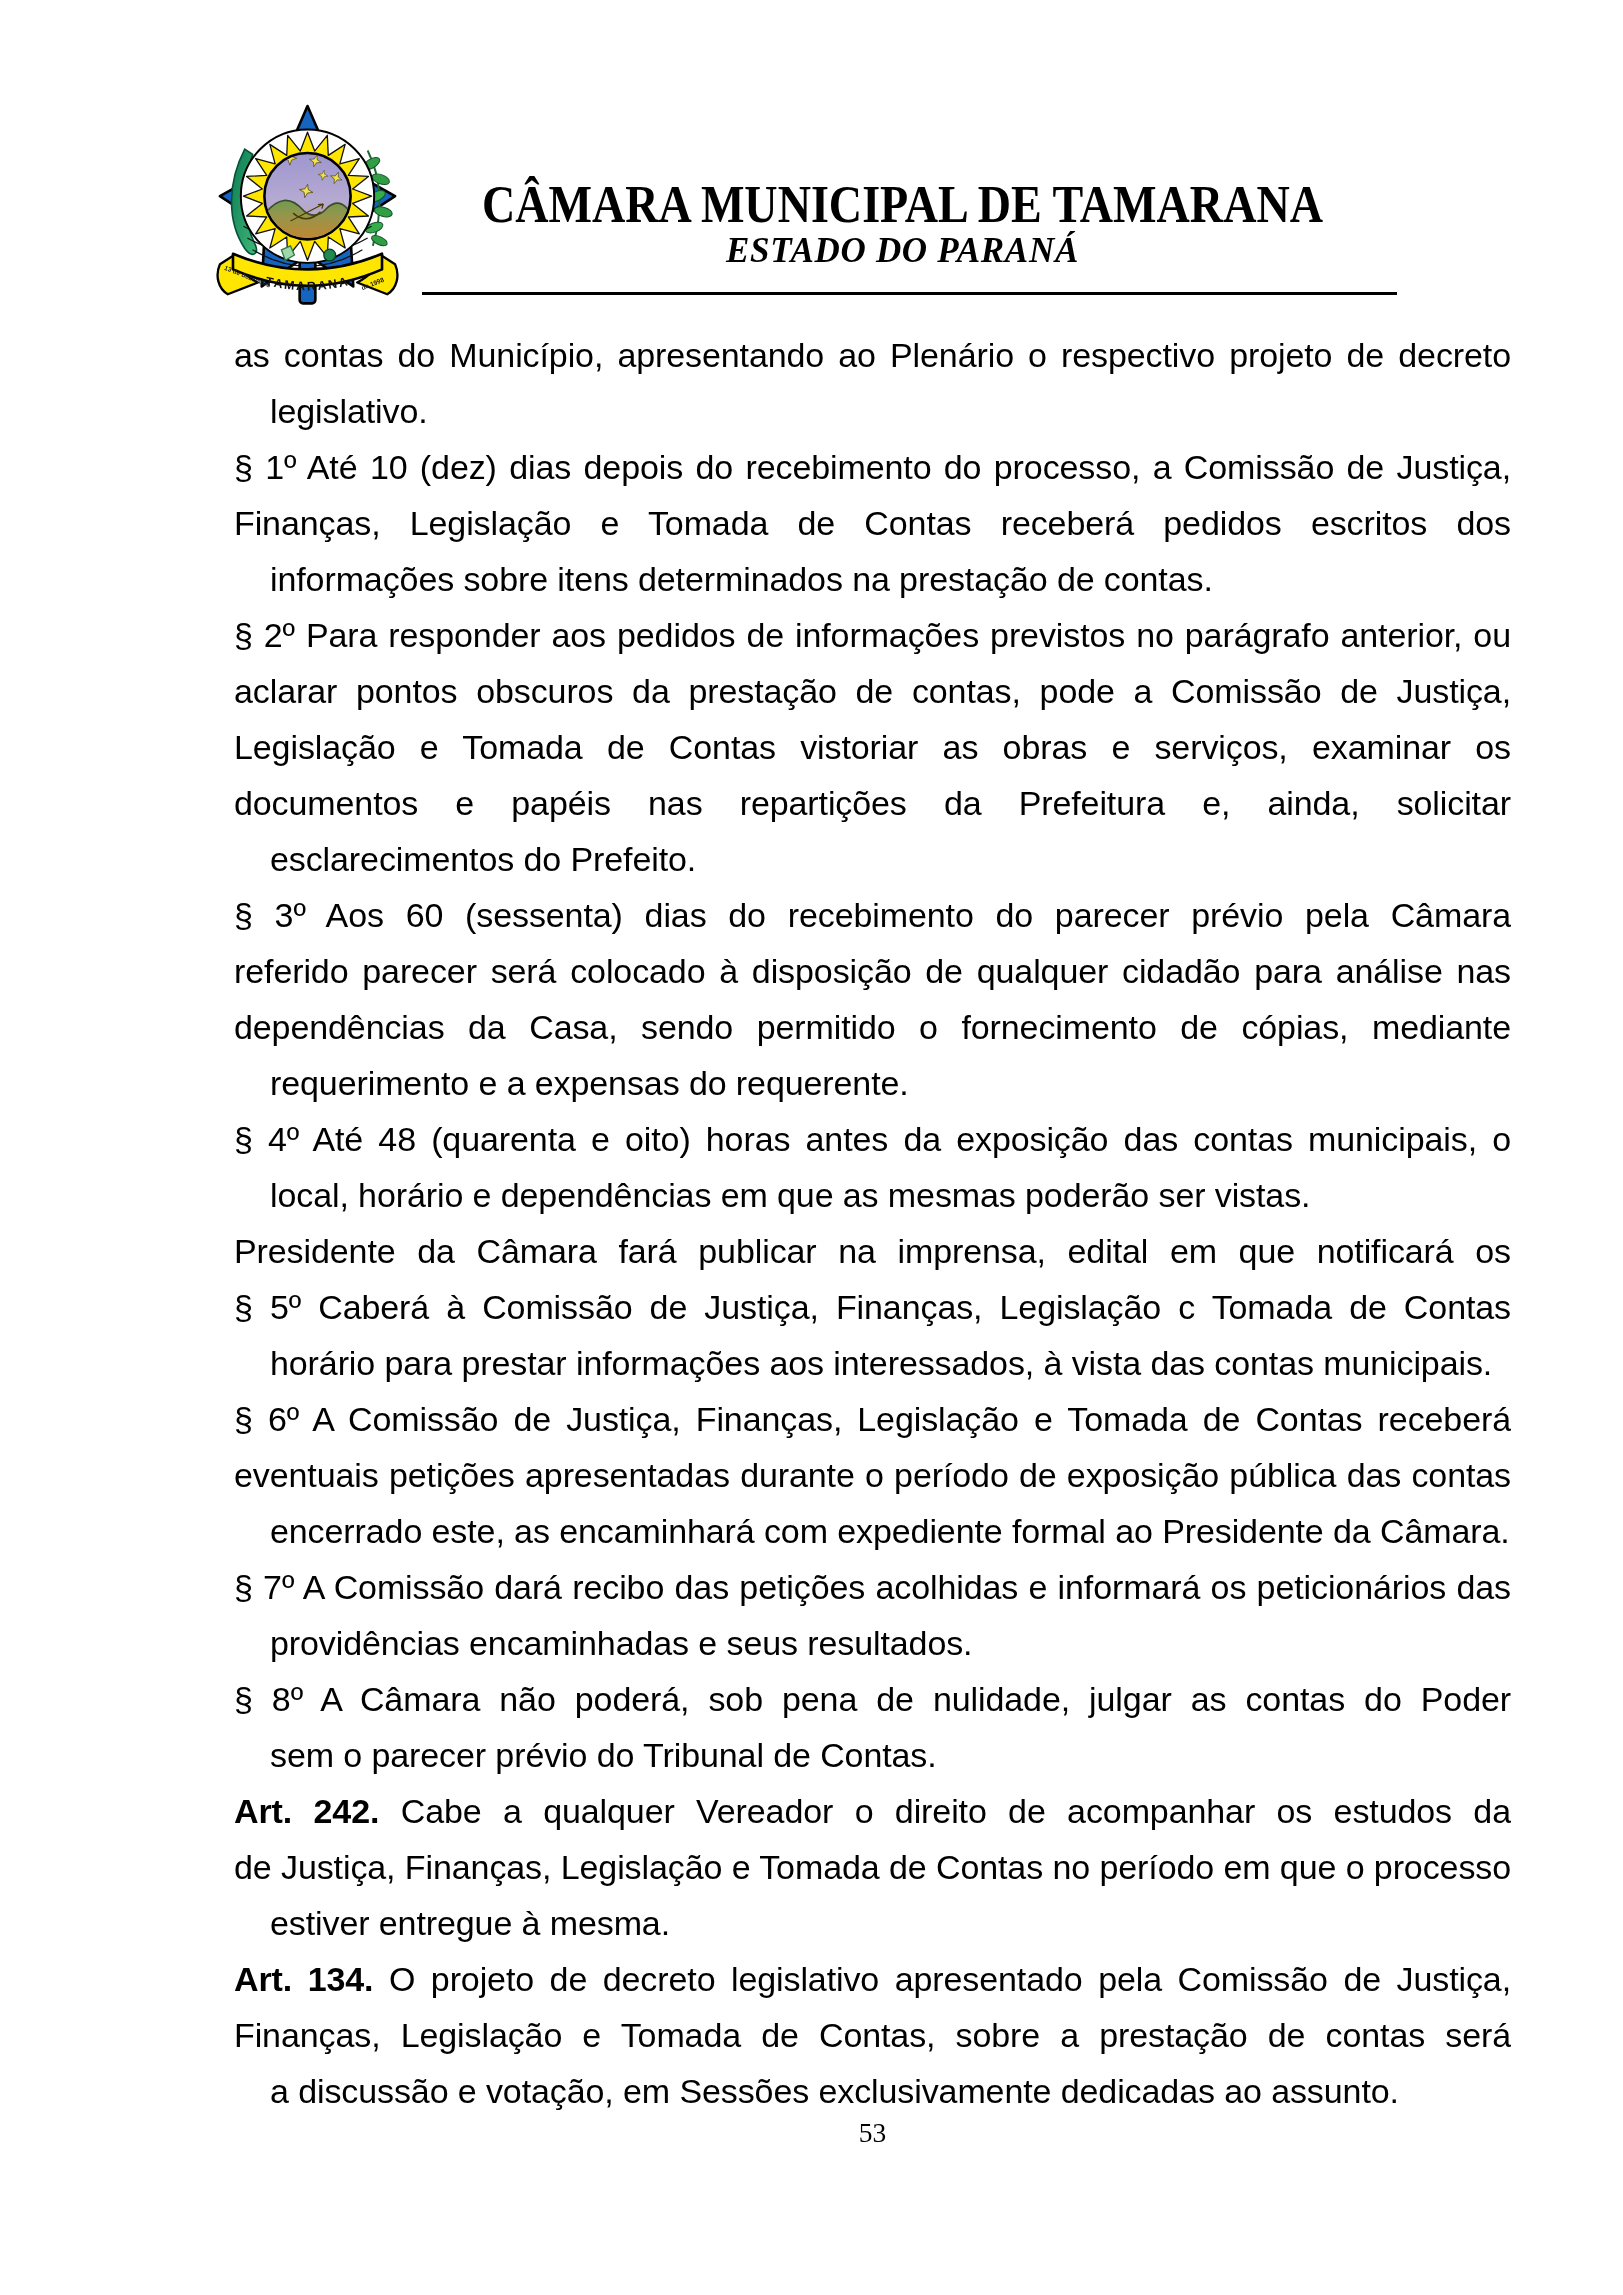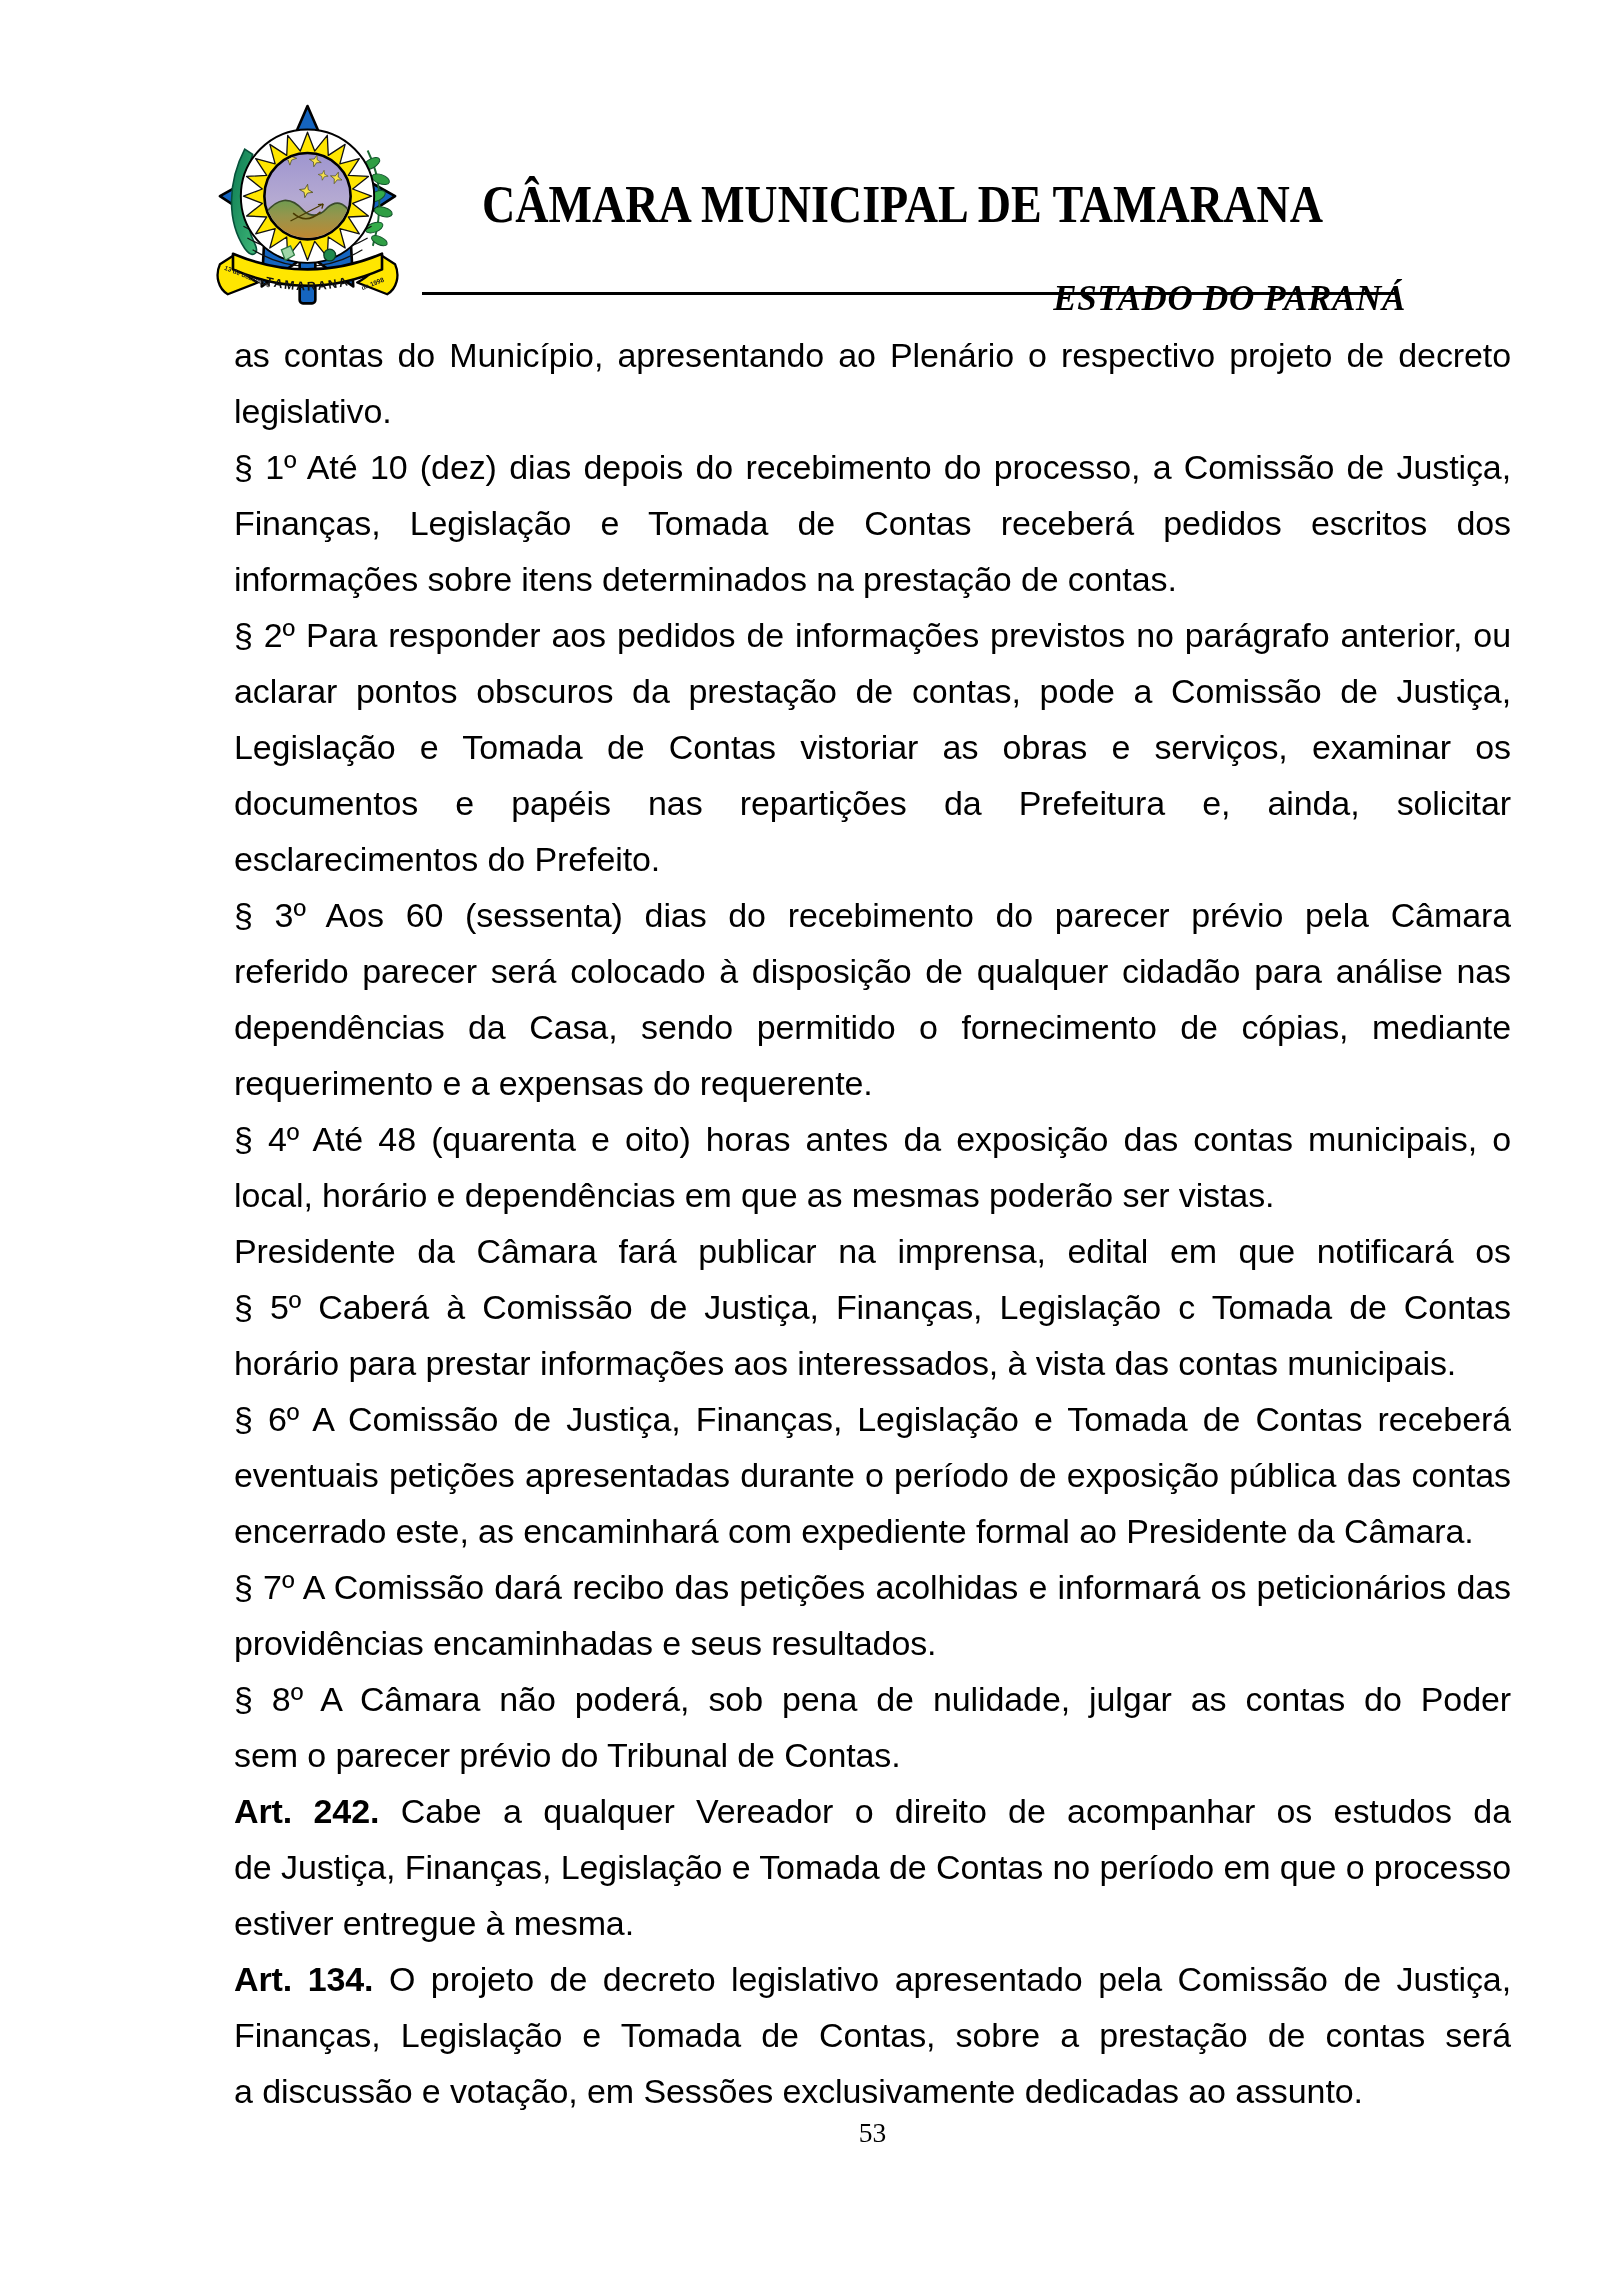--- a/index.html
+++ b/index.html
@@ -2,33 +2,33 @@
 <html style="font-size:10.5px"><head>
 <meta charset="utf-8">
 <style>
   html,body{margin:0;padding:0;background:#ffffff;}
   .page{position:relative;width:1623px;height:2295px;background:#ffffff;color:#000;overflow:hidden;}
 
   
   .org-title{position:absolute;left:399px;top:177px;width:1007px;text-align:center;
     font-family:"Liberation Serif",serif;font-weight:700;font-size:48px;line-height:48px;
     white-space:nowrap;transform:scale(0.96,1.12);transform-origin:50% 0;}
-  .org-subtitle{position:absolute;left:399px;top:233px;width:1007px;text-align:right;
+  .org-subtitle{position:absolute;left:399px;top:233px;width:1007px;text-align:center;
     font-family:"Liberation Serif",serif;font-weight:700;font-style:italic;font-size:35px;
-    line-height:35px;letter-spacing:0.7px;white-space:nowrap;margin-top:48px;}
+    line-height:35px;letter-spacing:0.7px;white-space:nowrap;}
   .header-divider{position:absolute;left:422px;top:292px;width:975px;height:3.3px;background:#000;}
 
   .logo{position:absolute;left:216px;top:98px;width:183px;height:216px;}
 
   
   .doc-body{position:absolute;left:234px;top:327px;width:1277px;
     font-family:"Liberation Sans",sans-serif;font-size:34px;letter-spacing:-0.1px;}
   .line{height:56px;line-height:56px;overflow:hidden;text-align:justify;}
   .line::after{content:"";display:inline-block;width:100%;height:0;}
-  .line.last{text-align:left;}
+  .line.last{text-align:left;margin-left:36px;}
   .line.last::after{content:none;}
   .line b{font-weight:700;}
 
   .page-number{position:absolute;left:234px;top:2118px;width:1277px;text-align:center;
     font-family:"Liberation Serif",serif;font-size:27.5px;line-height:30px;}
 </style>
 </head>
 <body>
 
 <div class="page">

